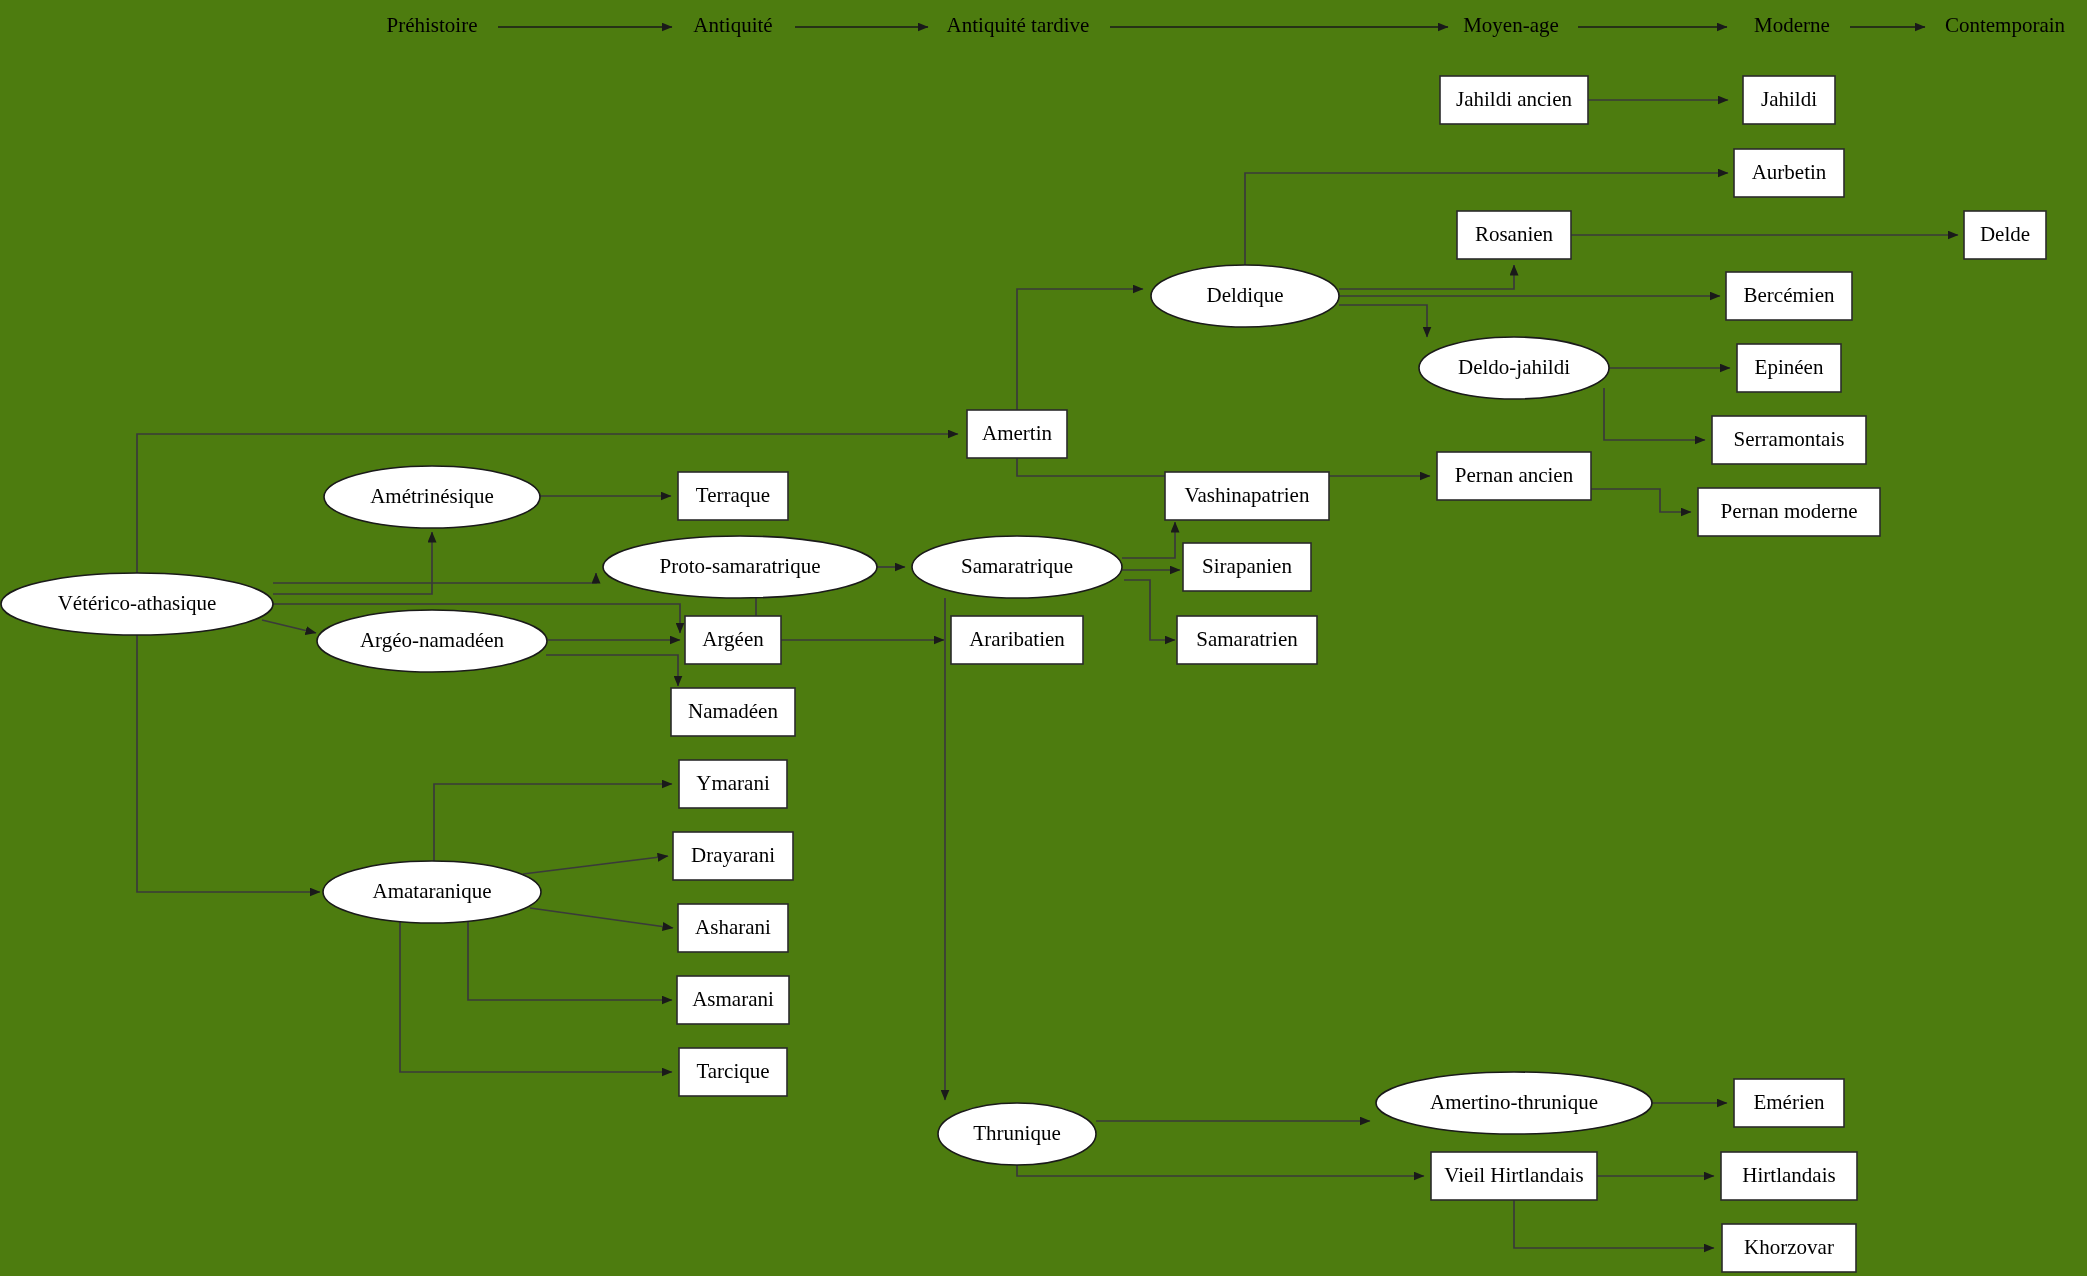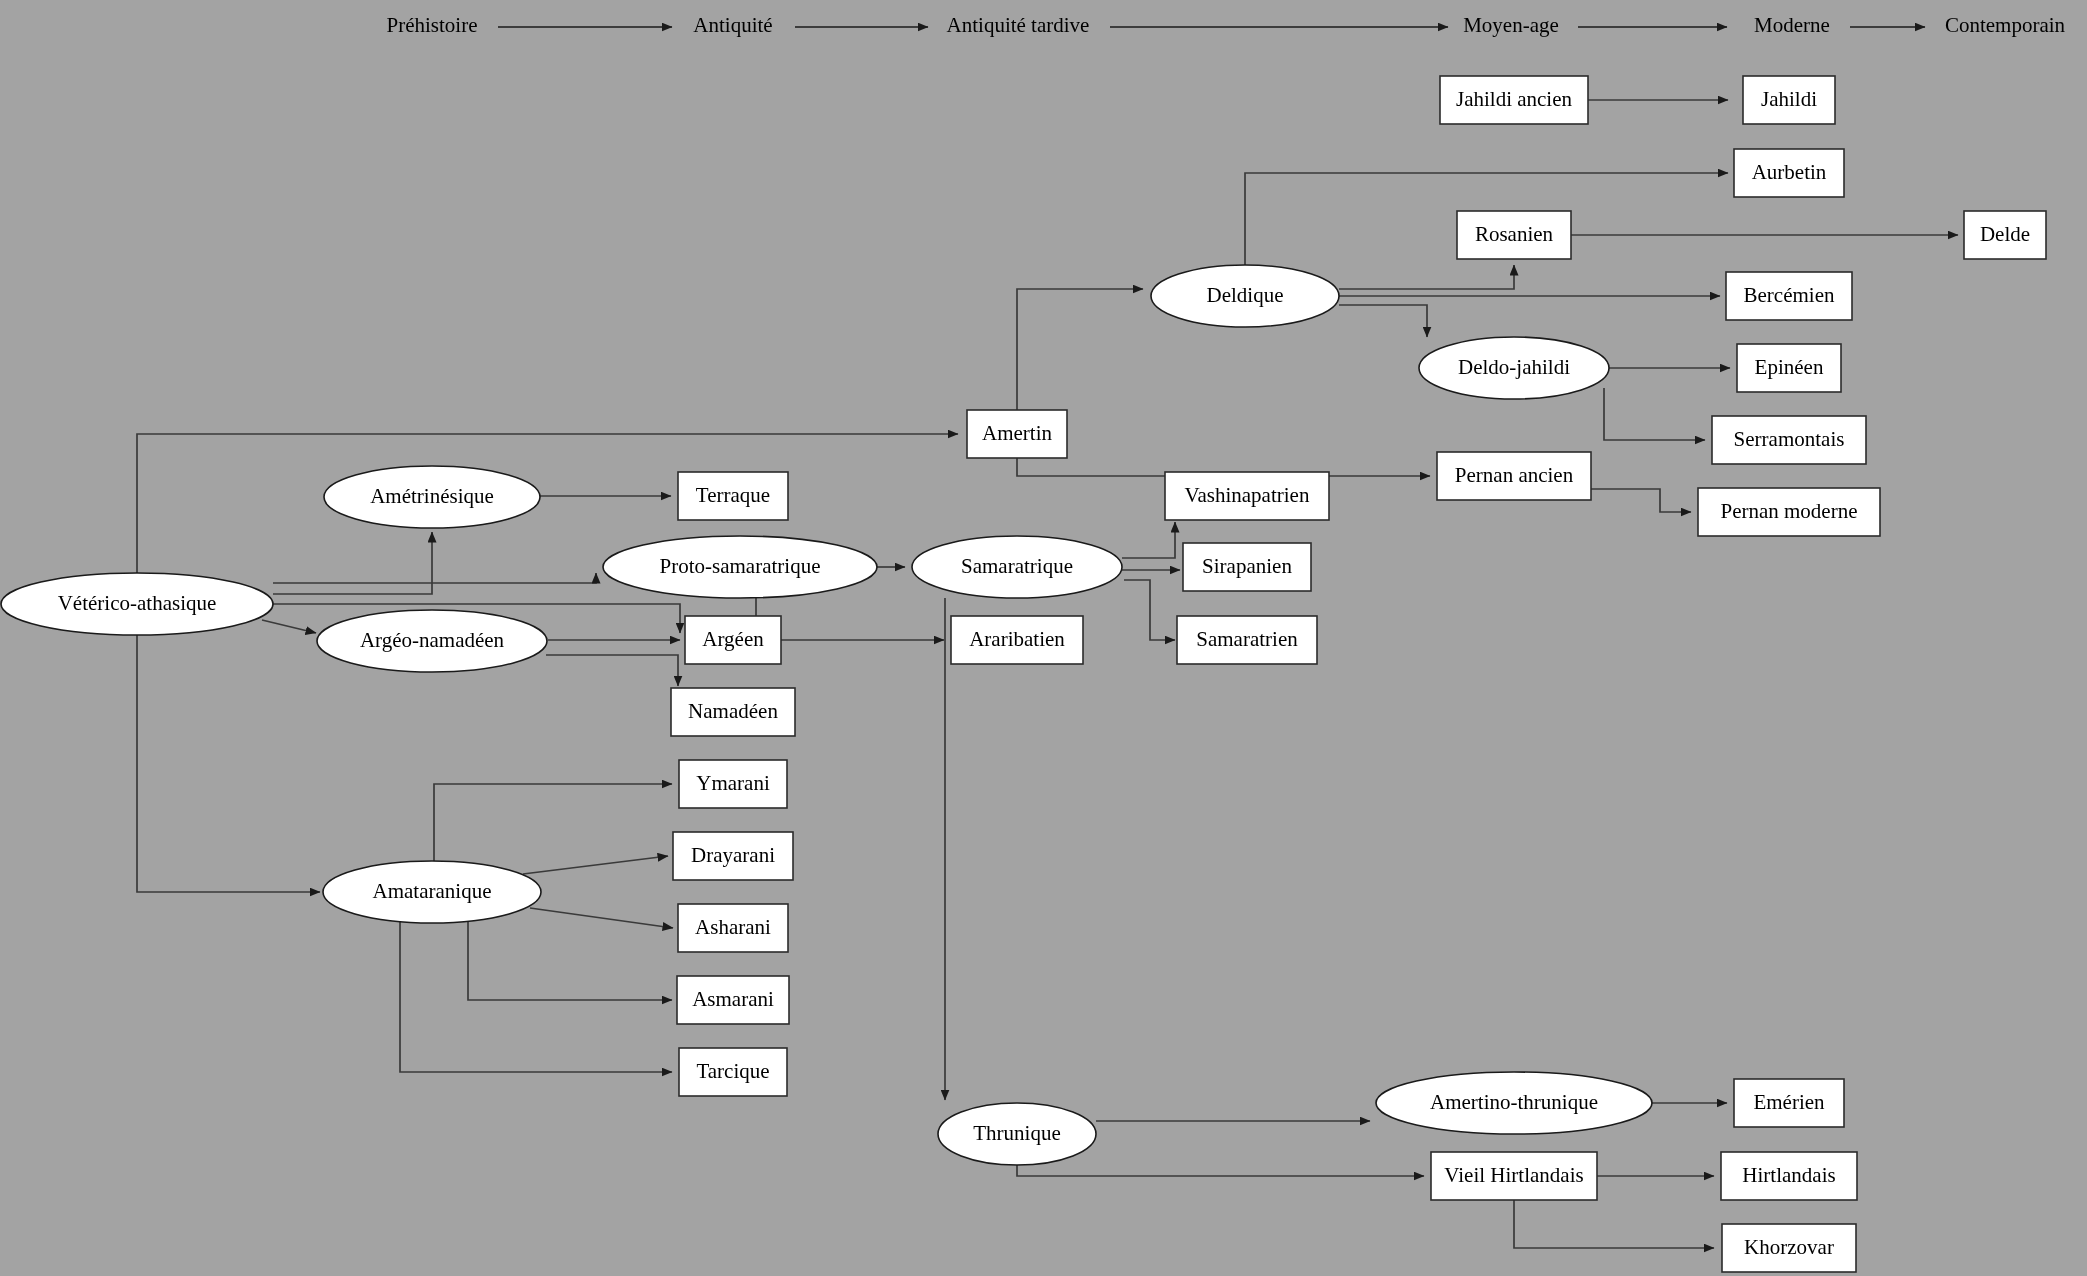--- a/index.html
+++ b/index.html
@@ -8,21 +8,21 @@
     padding: 0;
     background: #ffffff;
   }
   body {
     font-family: "Liberation Serif", "DejaVu Serif", serif;
   }
   #canvas {
     position: relative;
     width: 2087px;
     height: 1276px;
-    background: #a3a3a3;
+    background: #4d7c0f;
     overflow: hidden;
   }
   svg#graph {
     position: absolute;
     left: 0;
     top: 0;
     width: 2087px;
     height: 1276px;
   }
   .node-box {

